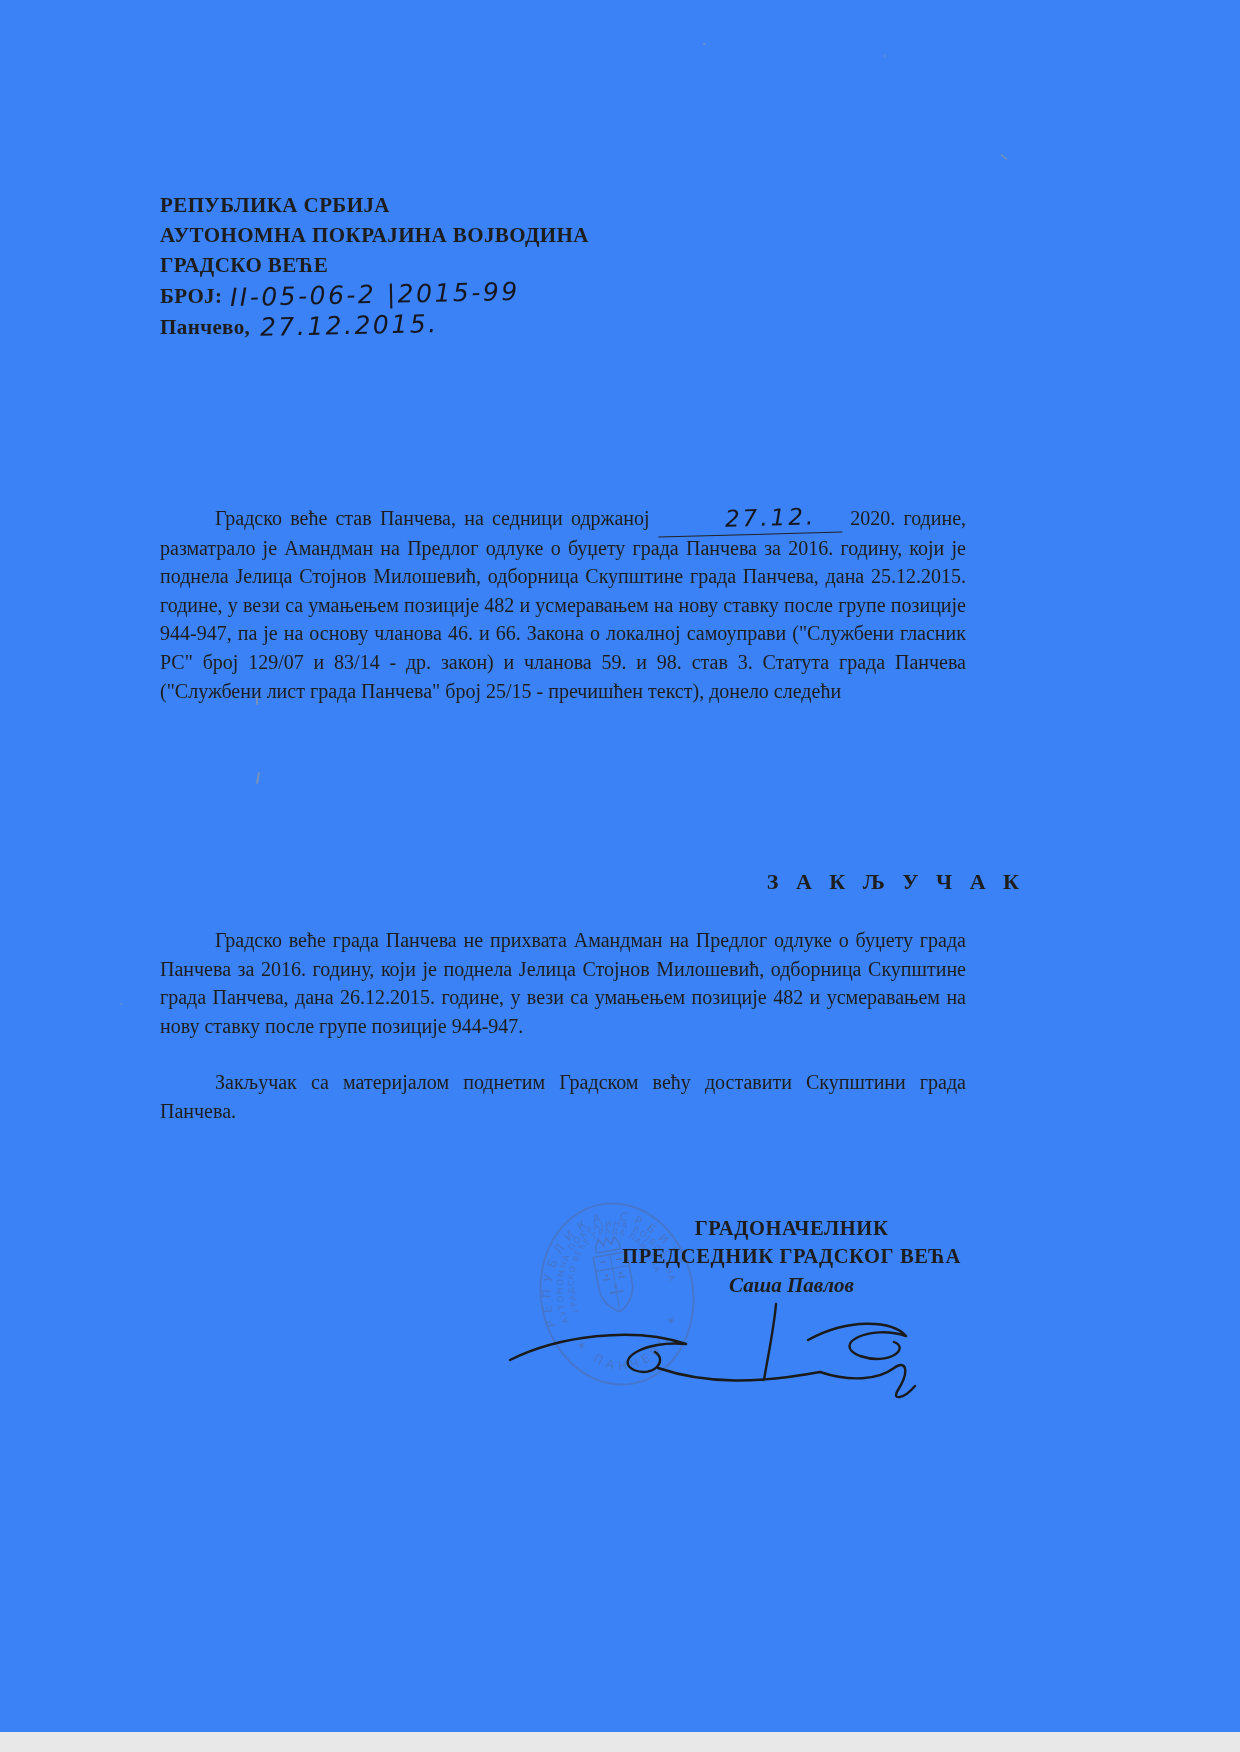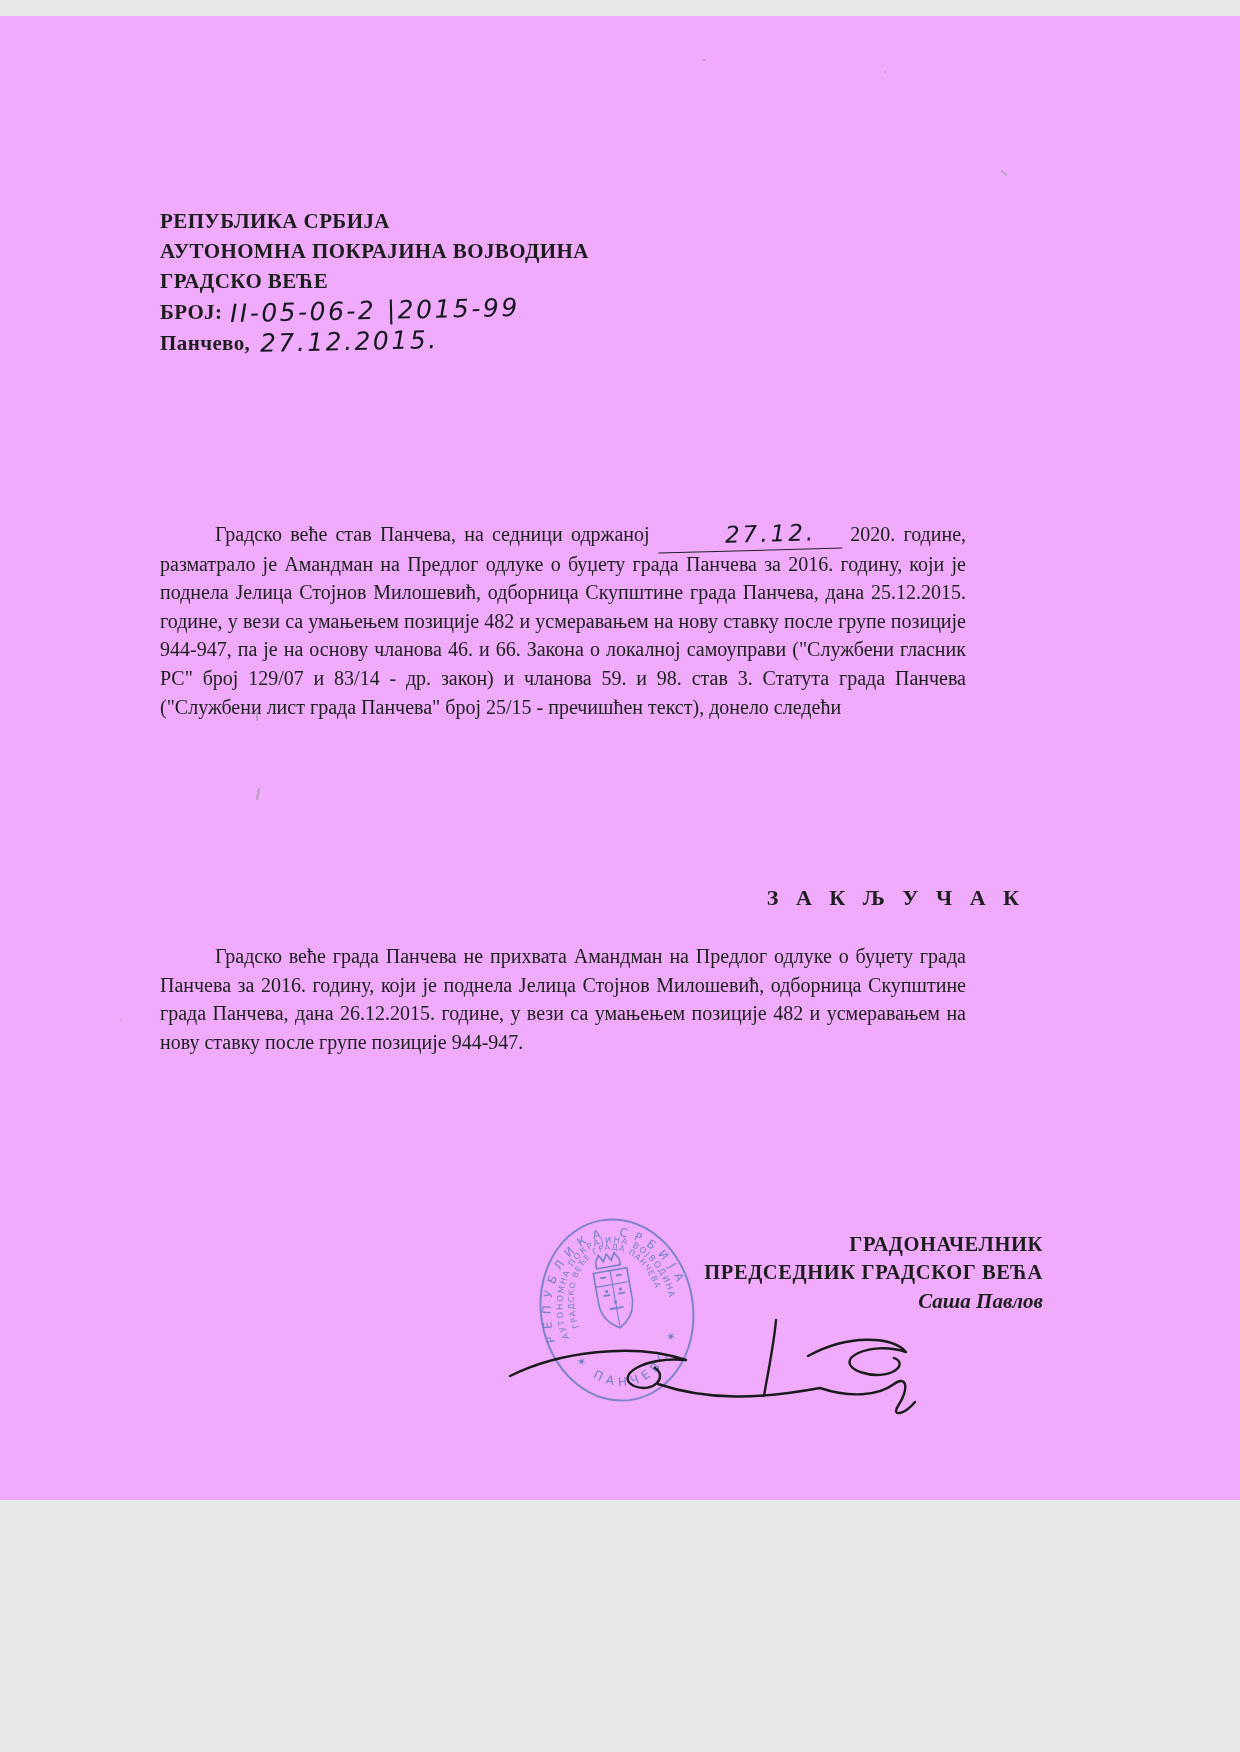--- a/index.html
+++ b/index.html
@@ -1,20 +1,20 @@
 <!DOCTYPE html>
 <html><head>
 <meta charset="utf-8">
 <style>
   html,body{margin:0;padding:0;background:#e8e8e8;}
   .page{
     position:relative;
-    width:1240px;height:1484px;
-    margin:16px auto;
-    background:#f0abfc;
+    width:1240px;height:1732px;
+    margin:0 auto;
+    background:#3b82f6;
     font-family:"Liberation Serif", serif;
     color:#1d1d1d;
     overflow:hidden;
   }
   
   .header{
     position:absolute;left:160px;top:190px;width:680px;
     font-weight:bold;font-size:21px;line-height:30px;letter-spacing:.4px;
   }
   .header .row{white-space:nowrap;}
@@ -41,22 +41,22 @@
     padding:0 26px 1px 12px;
     transform:rotate(-1.5deg) translateY(1px);
   }
   
   .heading{
     position:absolute;left:225px;top:869px;width:800px;
     text-align:right;font-size:22px;font-weight:bold;letter-spacing:6px;
   }
   
   .sig-block{
-    position:absolute;left:588px;top:1214px;width:455px;
-    text-align:right;z-index:3;
+    position:absolute;left:564px;top:1214px;width:455px;
+    text-align:center;z-index:3;
   }
   .sig-title{font-size:20.5px;font-weight:bold;line-height:28px;letter-spacing:.6px;}
   .sig-name{font-size:21px;font-weight:bold;font-style:italic;line-height:30px;}
   .stamp-svg{position:absolute;left:520px;top:1192px;z-index:2;opacity:.82;}
   .signature-svg{position:absolute;left:508px;top:1298px;z-index:4;}
   
   .artifact{position:absolute;background:#9a9a9a;border-radius:1px;}
   .a1{left:703px;top:43px;width:3px;height:2px;opacity:.5;}
   .a2{left:884px;top:55px;width:2px;height:2px;opacity:.45;}
   .a3{left:1000px;top:156px;width:8px;height:2px;transform:rotate(40deg);opacity:.5;}
@@ -85,20 +85,21 @@
     <span>Градско веће став Панчева, на седници одржаној</span>
     <span class="hw hw-inline">27.12.</span>
     <span>2020.</span>
     <span>године, разматрало је Амандман на Предлог одлуке о буџету града Панчева за 2016. годину, који је поднела Јелица Стојнов Милошевић, одборница Скупштине града Панчева, дана 25.12.2015. године, у вези са умањењем позиције 482 и усмеравањем на нову ставку после групе позиције 944-947, па је на основу чланова 46. и 66. Закона о локалној самоуправи ("Службени гласник РС" број 129/07 и 83/14 - др. закон) и чланова 59. и 98. став 3. Статута града Панчева ("Службени лист града Панчева" број 25/15 - пречишћен текст), донело следећи</span>
   </p>
 
   <div class="heading">З А К Љ У Ч А К</div>
 
   <p class="para p2">Градско веће града Панчева не прихвата Амандман на Предлог одлуке о буџету града Панчева за 2016. годину, који је поднела Јелица Стојнов Милошевић, одборница Скупштине града Панчева, дана 26.12.2015. године, у вези са умањењем позиције 482 и усмеравањем на нову ставку после групе позиције 944-947.</p>
 
+  <p class="para p3">Закључак са материјалом поднетим Градском већу доставити Скупштини града Панчева.</p>
 
   <svg class="stamp-svg" width="195" height="205" viewBox="0 0 195 205">
     <g transform="rotate(-10 97 102)" stroke="#4d71b8" fill="#4d71b8">
       <ellipse cx="97" cy="102" rx="76" ry="91" fill="none" stroke-width="2" opacity=".85"></ellipse>
       <defs>
         <path id="ringOuter" d="M 33,134 A 67,82 0 1 1 161,134"></path>
         <path id="ringMid" d="M 46,126 A 54,69 0 1 1 148,126"></path>
         <path id="ringInner" d="M 58,118 A 42,56 0 1 1 136,118"></path>
         <path id="ringBottom" d="M 40,126 A 60,76 0 0 0 154,126"></path>
       </defs>

